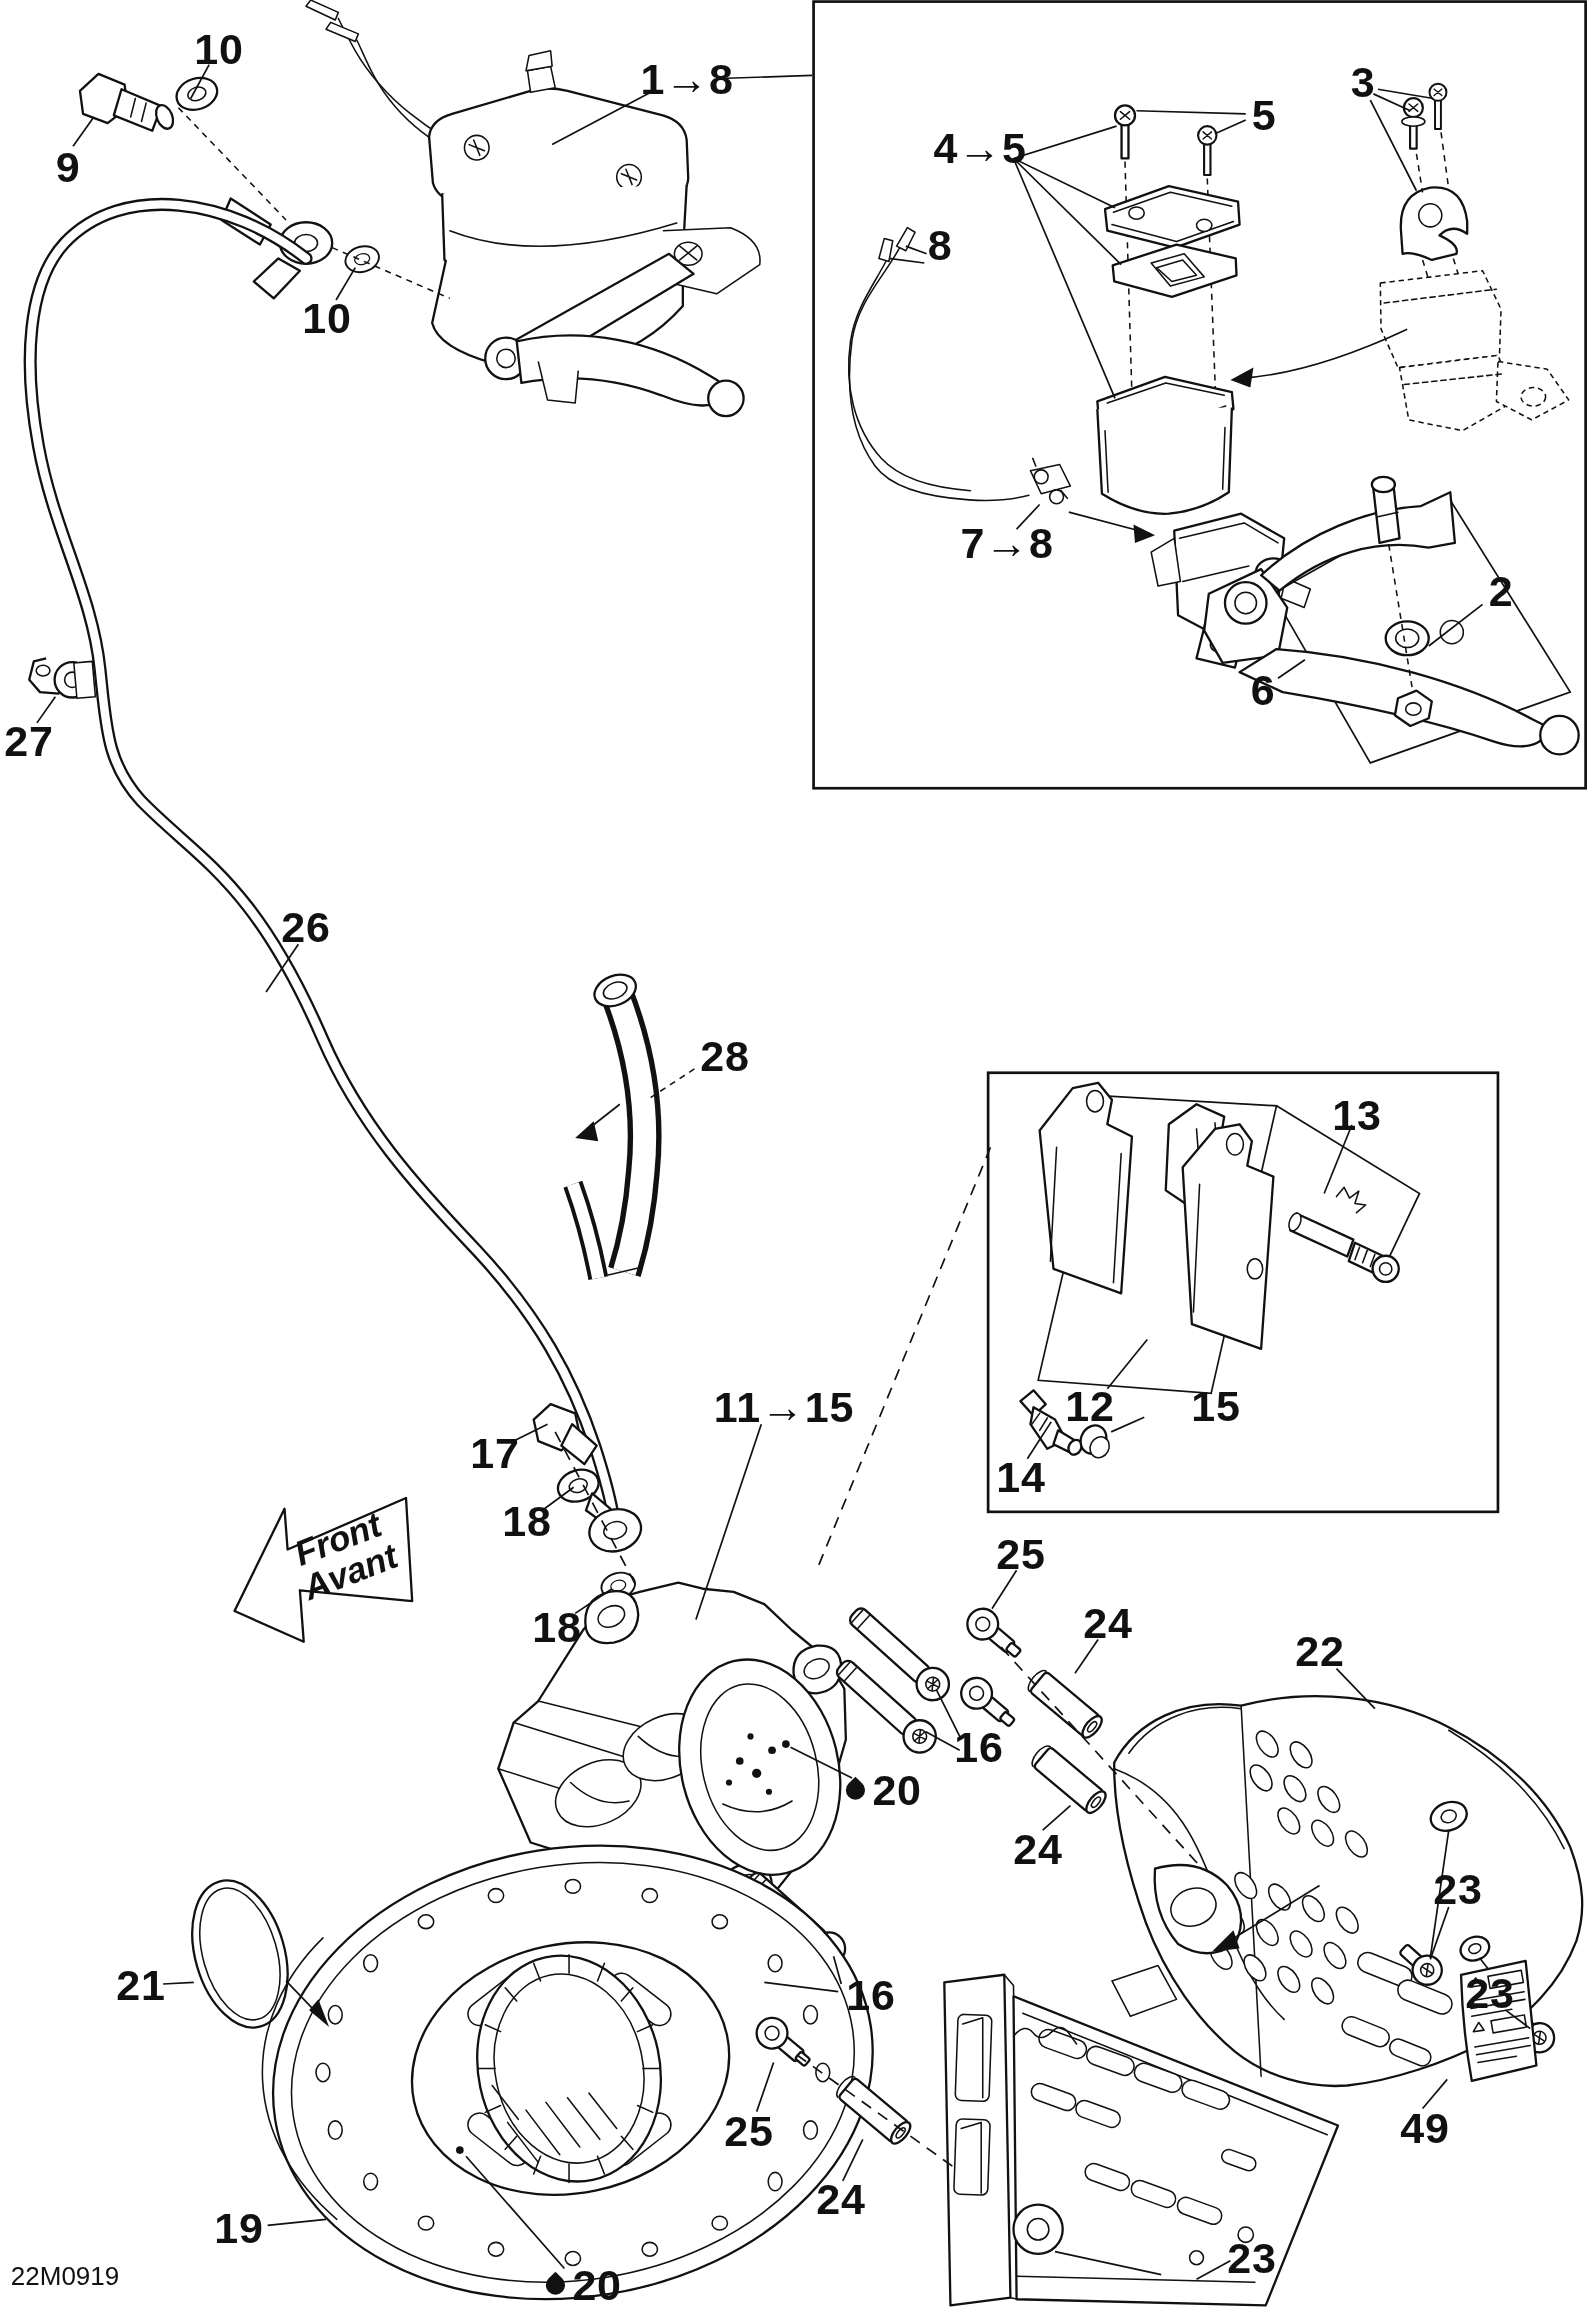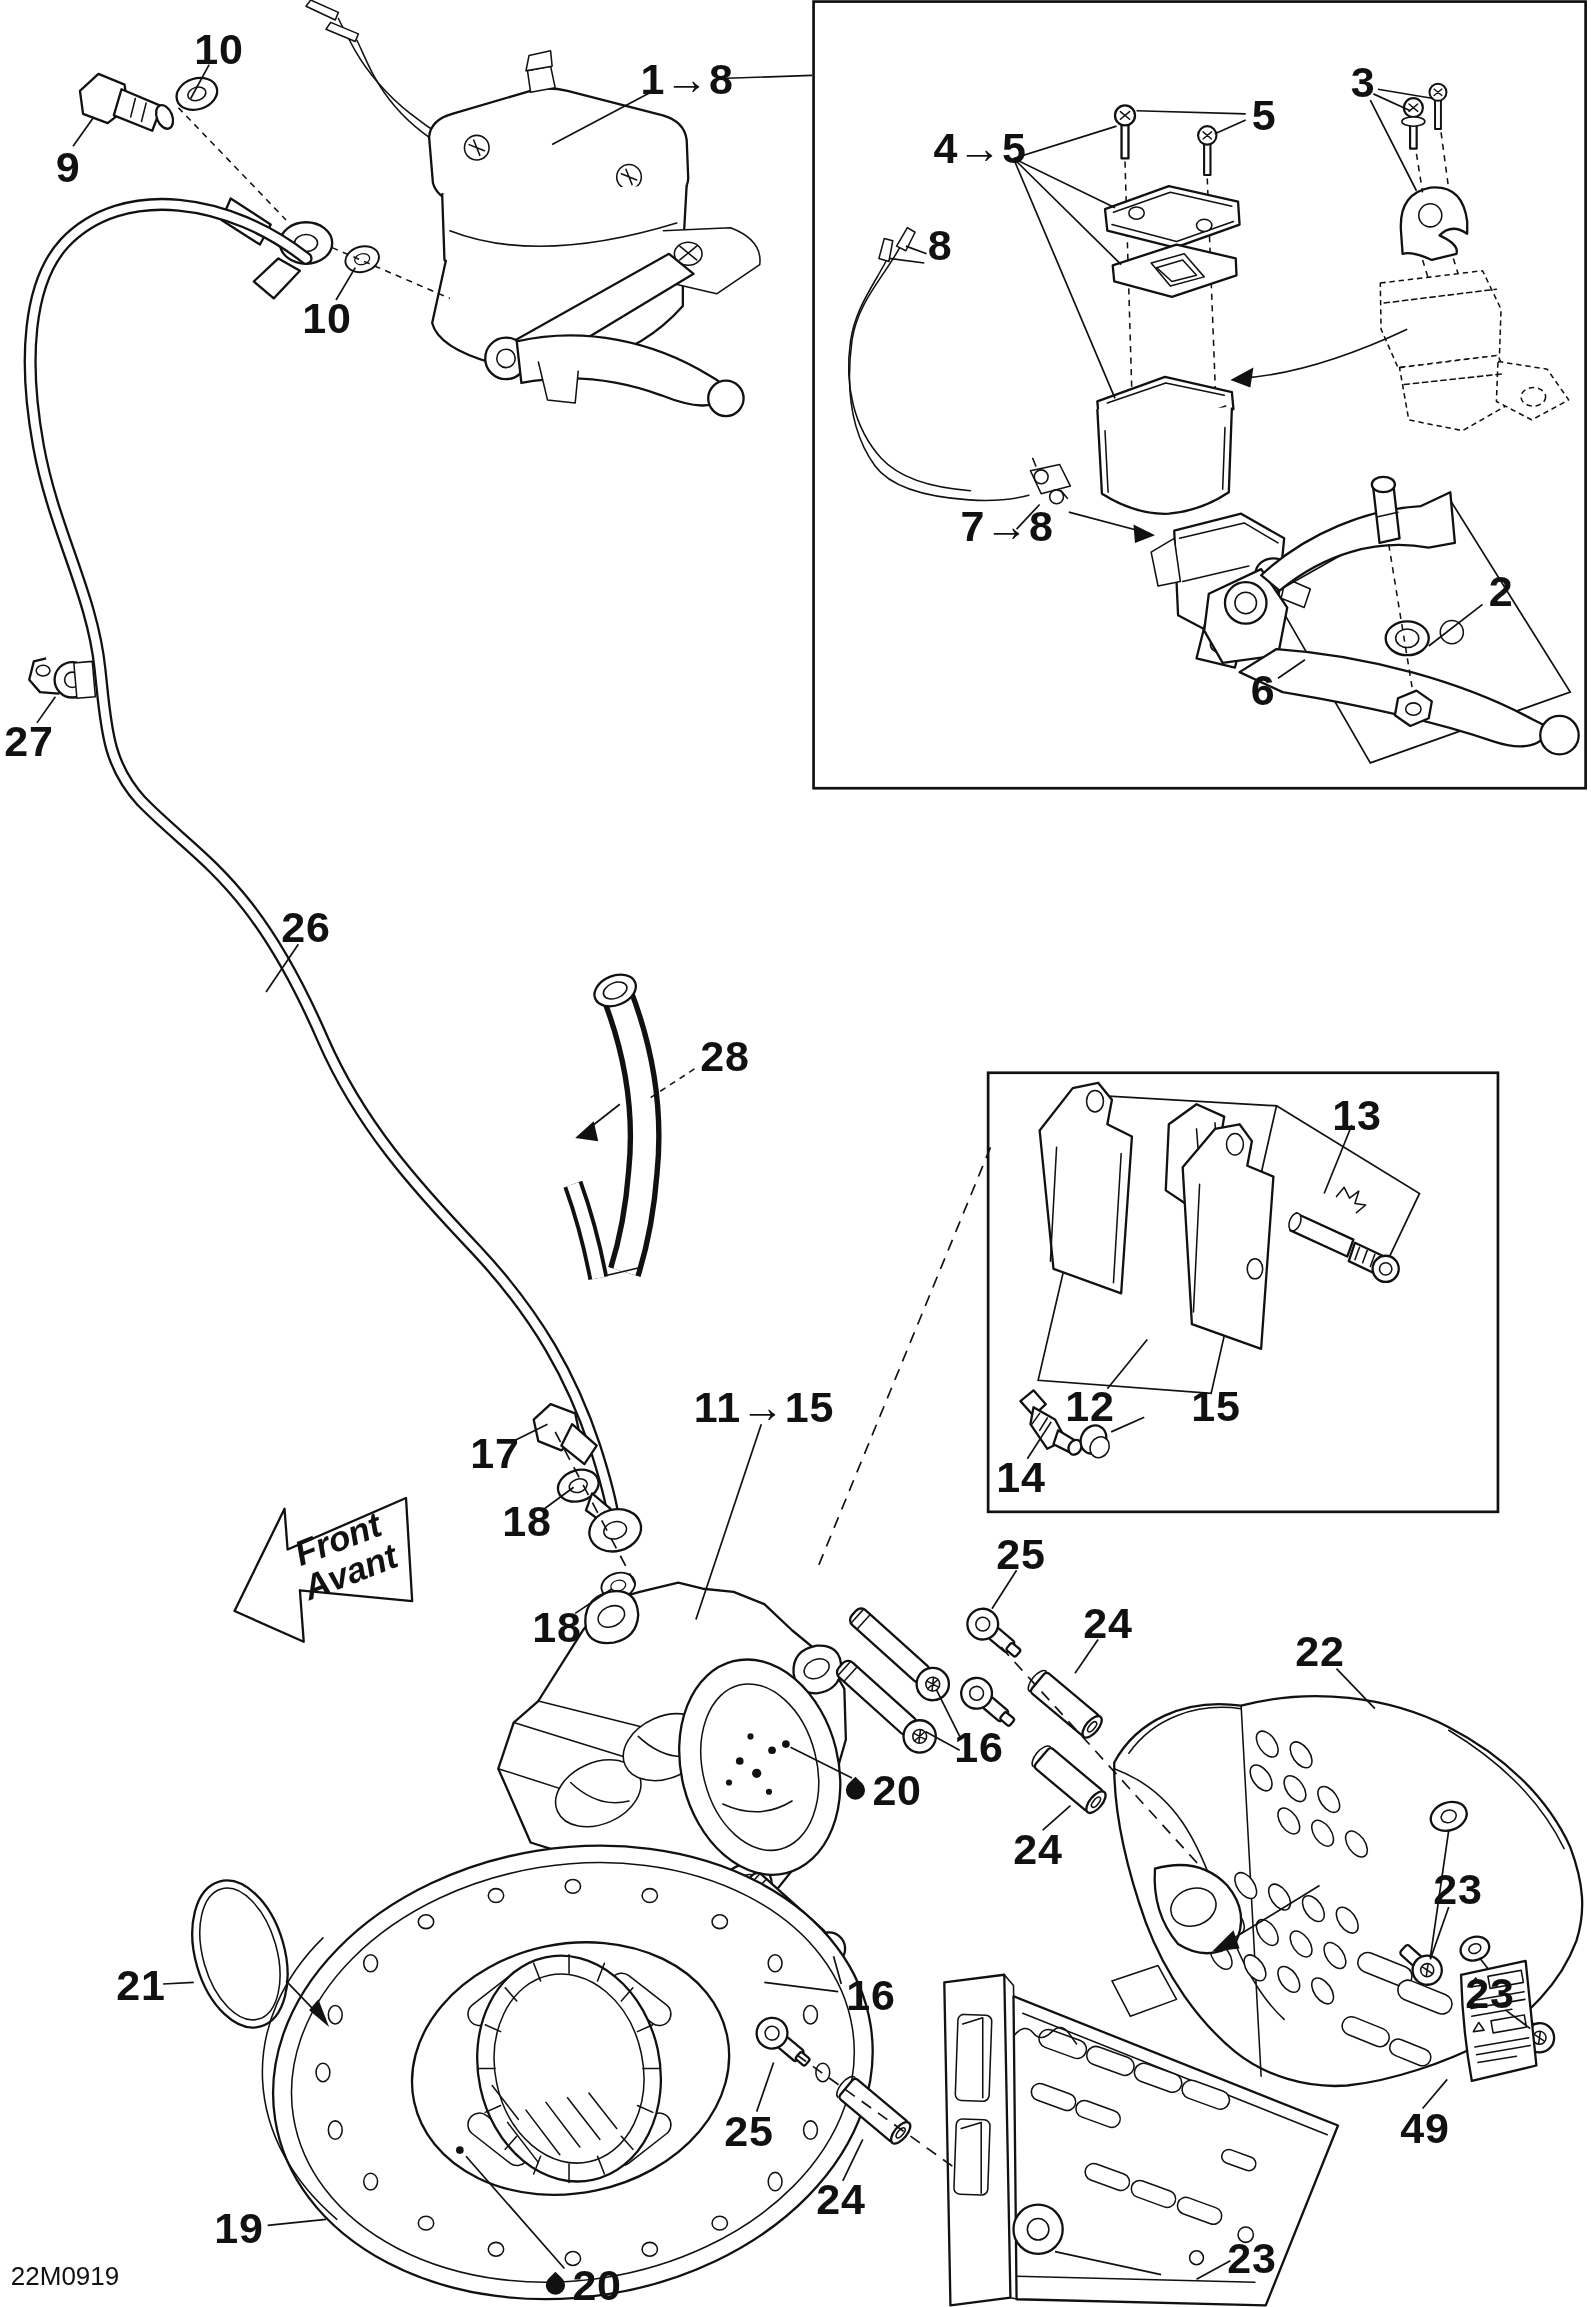--- a/index.html
+++ b/index.html
@@ -511,21 +511,21 @@
       </div>
       <div class="callout" style="left: 1264px; top: 115px;">
         <span>5</span>
       </div>
       <div class="callout" style="left: 1363px; top: 82px;">
         <span>3</span>
       </div>
       <div class="callout" style="left: 940px; top: 245px;">
         <span>8</span>
       </div>
-      <div class="callout" style="left: 1007px; top: 526px;">
+      <div class="callout" style="left: 1007px; top: 543px;">
         <span>7→8</span>
       </div>
       <div class="callout" style="left: 1501px; top: 591px;">
         <span>2</span>
       </div>
       <div class="callout" style="left: 1263px; top: 690px;">
         <span>6</span>
       </div>
       <div class="callout" style="left: 29px; top: 741px;">
         <span>27</span>
@@ -535,21 +535,21 @@
       </div>
       <div class="callout" style="left: 725px; top: 1056px;">
         <span>28</span>
       </div>
       <div class="callout" style="left: 1357px; top: 1107px; margin-top: 8px;">
         <span>13</span>
       </div>
       <div class="callout" style="left: 1090px; top: 1406px;">
         <span>12</span>
       </div>
-      <div class="callout" style="left: 764px; top: 1407px;">
+      <div class="callout" style="left: 784px; top: 1407px;">
         <span>11→15</span>
       </div>
       <div class="callout" style="left: 1216px; top: 1406px;">
         <span>15</span>
       </div>
       <div class="callout" style="left: 1021px; top: 1477px;">
         <span>14</span>
       </div>
       <div class="callout" style="left: 495px; top: 1453px;">
         <span>17</span>

